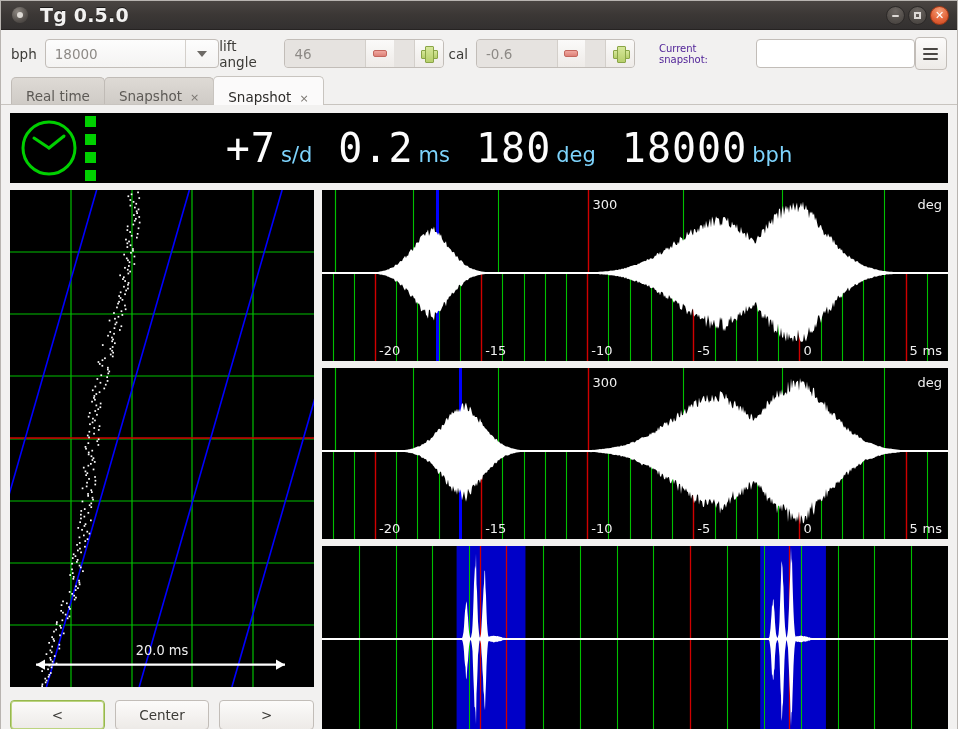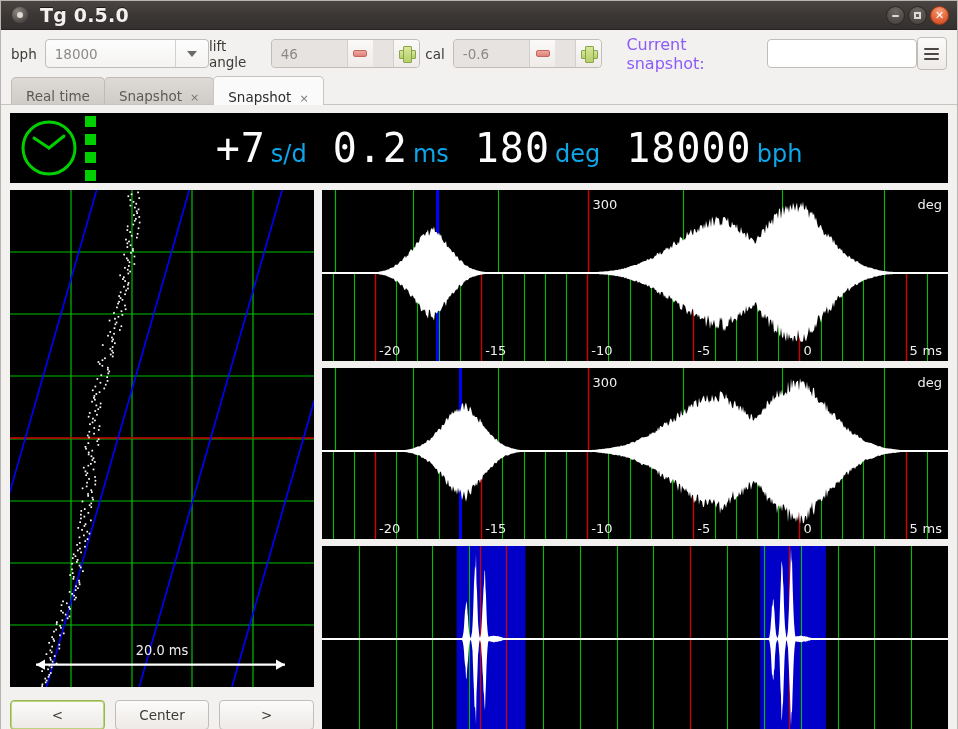--- a/index.html
+++ b/index.html
@@ -101,21 +101,21 @@
     border: 1px solid #c4675e;
   }
   .plus-glyph { position: relative; width: 15px; height: 15px; }
   .plus-glyph::before, .plus-glyph::after {
     content: ""; position: absolute;
     background: linear-gradient(to bottom,#d6e79a,#b7cf6c);
     border: 1px solid #8aa547;
   }
   .plus-glyph::before { left: 0; top: 4px; width: 15px; height: 7px; border-radius: 1px; }
   .plus-glyph::after  { left: 4px; top: 0; width: 7px; height: 15px; border-radius: 1px; }
-  .snapshot-label { font-size: 16px; color: #8b5cf6; margin-left: 24px; margin-right: 10px; }
+  .snapshot-label { font-size: 10px; color: #4c1d95; margin-left: 24px; margin-right: 10px; }
   .snapentry {
     width: 164px; height: 29px;
     border: 1px solid #c2bdb8; border-radius: 4px;
     background: #ffffff;
   }
   .menu-btn {
     width: 33px; height: 33px; margin-left: auto;
     border: 1px solid #c2bdb8; border-radius: 4px;
     background: linear-gradient(to bottom,#fcfbfa,#eeebe8);
     display: flex; flex-direction: column; align-items: center; justify-content: center; gap: 3px;
@@ -168,21 +168,21 @@
     flex: 1; display: flex; align-items: baseline; justify-content: center;
     color: #fff; gap: 0;
   }
   .rnum {
     font-family: "DejaVu Sans Mono", "Liberation Mono", monospace;
     font-size: 40px; font-weight: 400; letter-spacing: 1px;
     color: #fcfcfc;
   }
   .runit {
     font-family: "DejaVu Sans", "Liberation Sans", sans-serif;
-    font-size: 24px; color: #0ea5e9; margin-left: 5px; margin-right: 26px;
+    font-size: 21px; color: #7dd3fc; margin-left: 5px; margin-right: 26px;
   }
 
   
   .graphs { flex: 1; display: flex; gap: 8px; min-height: 0; }
   .left-col { flex: 0 0 304px; display: flex; flex-direction: column; gap: 7px; min-height: 0; }
   .right-col { flex: 1; display: flex; flex-direction: column; gap: 7px; min-height: 0; }
   .panel { background: #000; position: relative; overflow: hidden; }
   .paperstrip { flex: 1; min-height: 0; }
   .wave-top { flex: 0 0 171px; }
   .wave-mid { flex: 0 0 171px; }

